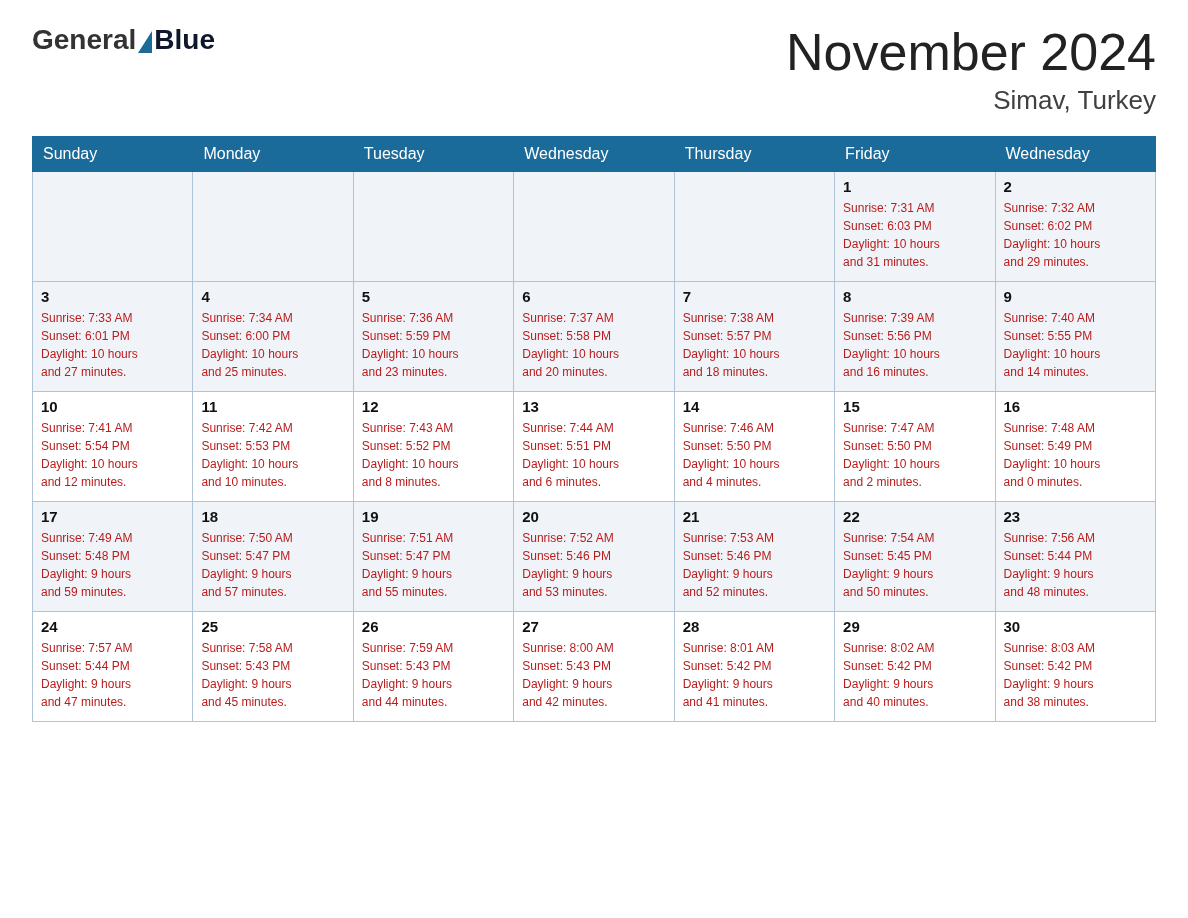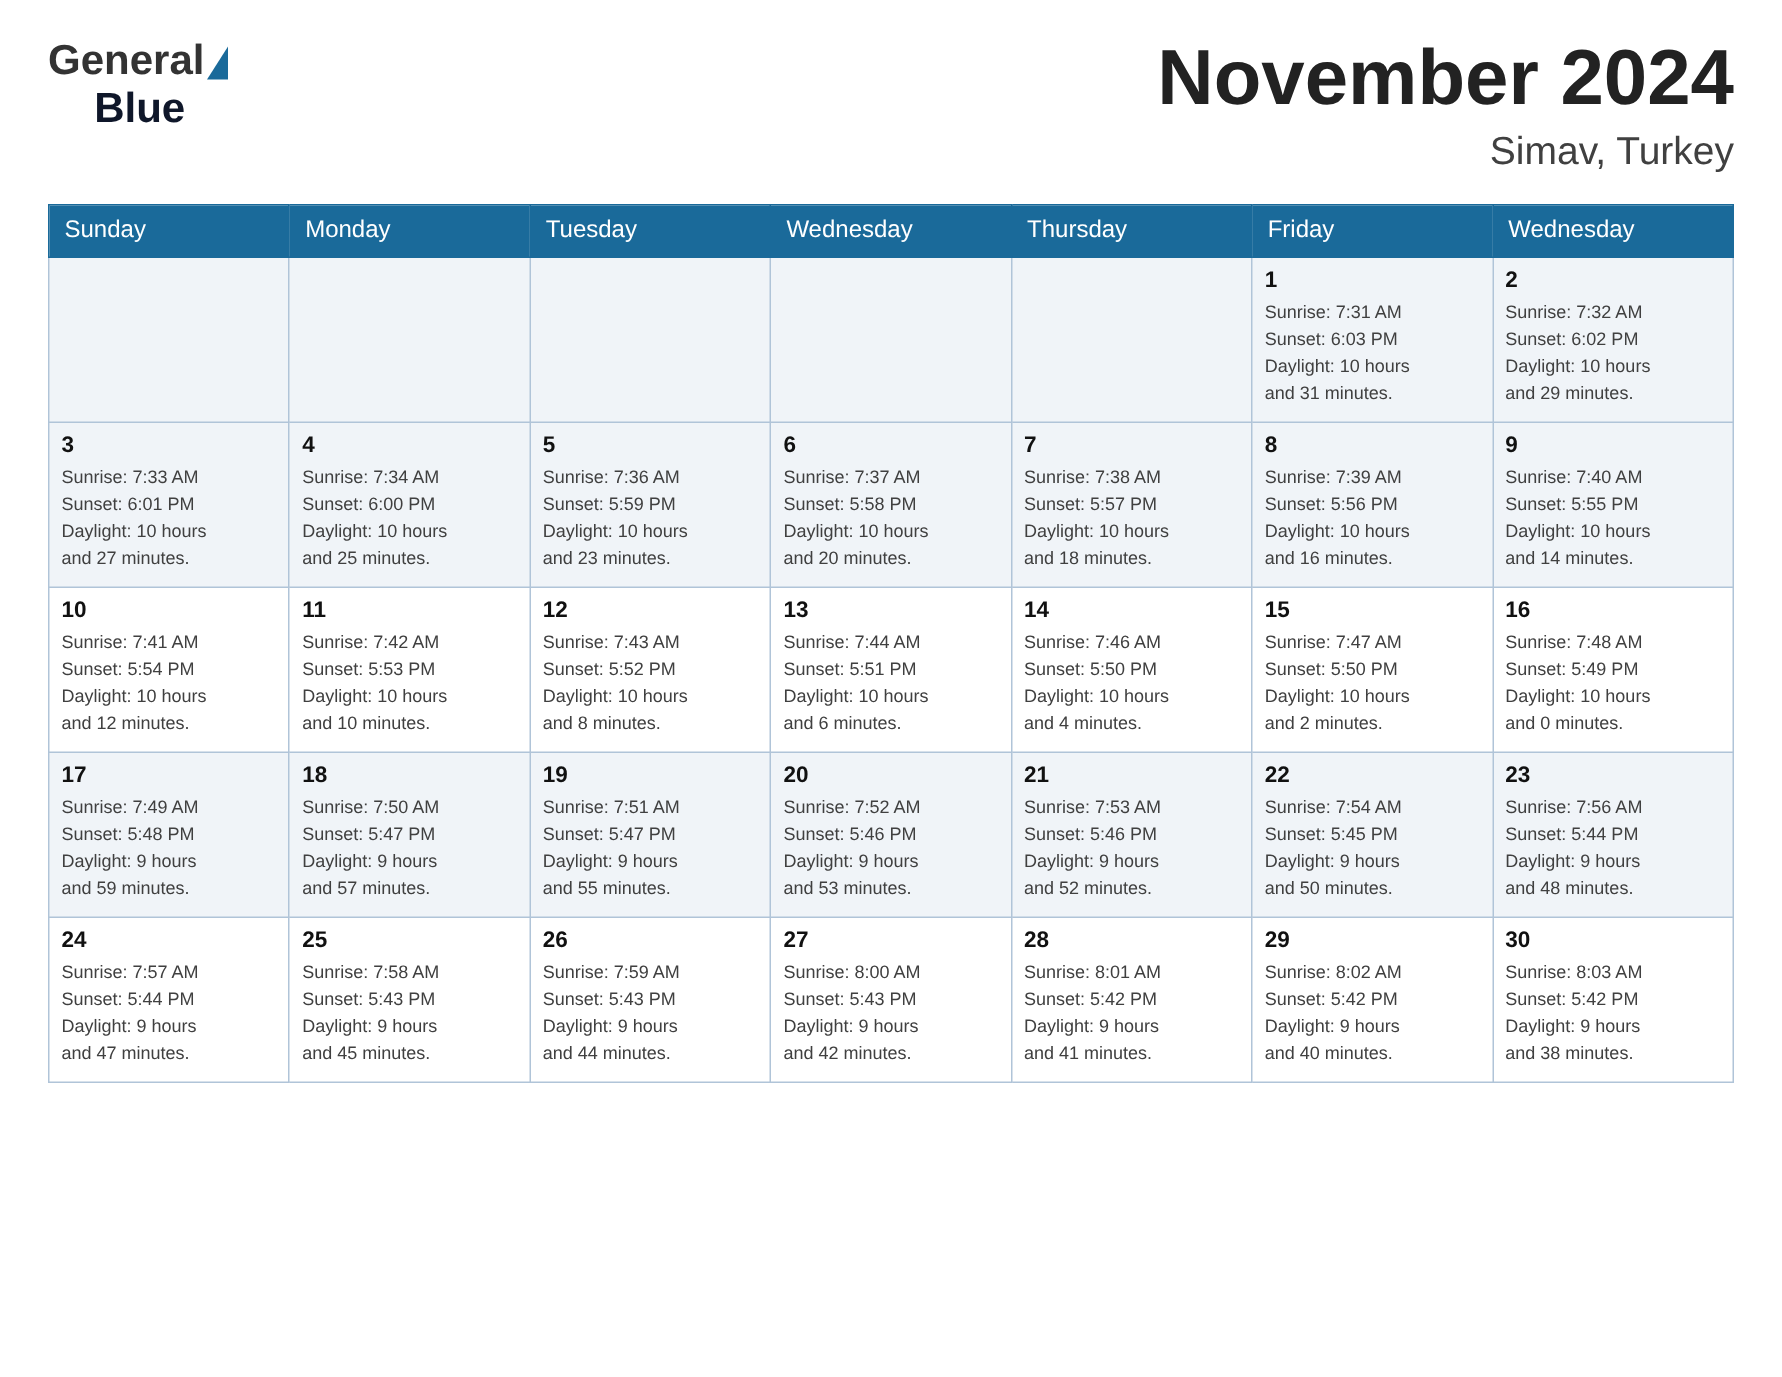--- a/index.html
+++ b/index.html
@@ -11,22 +11,22 @@
       min-height: 918px;
     }
     .header-area {
       display: flex;
       justify-content: space-between;
       align-items: flex-start;
       margin-bottom: 16px;
     }
     .logo {
       display: flex;
-      flex-direction: column;
-      align-items: center;
+      flex-direction: row;
+      align-items: flex-end;
     }
     .logo-top {
       display: flex;
       align-items: center;
     }
     .logo-general {
       font-size: 28px;
       font-weight: bold;
       color: #333;
     }
@@ -42,21 +42,21 @@
       font-size: 28px;
       font-weight: bold;
       color: #0f172a;
       margin-left: 4px;
     }
     .title-area {
       text-align: right;
     }
     .month-title {
       font-size: 52px;
-      font-weight: bold;
+      font-weight: normal;
       color: #222;
       line-height: 1.1;
     }
     .location {
       font-size: 26px;
       color: #404040;
       margin-top: 4px;
     }
     .calendar {
       width: 100%;
@@ -87,21 +87,21 @@
     }
     .day-number {
       font-size: 15px;
       font-weight: bold;
       color: #111;
       display: block;
       margin-bottom: 4px;
     }
     .day-info {
       font-size: 12px;
-      color: #404040;
+      color: #b91c1c;
       line-height: 1.5;
     }
     
     .row-even td { background: #f0f4f8; }
     .row-odd td { background: #fff; }
     .calendar tr:first-child td { background: #f0f4f8; }
   </style>
 </head>
 <body>
 

